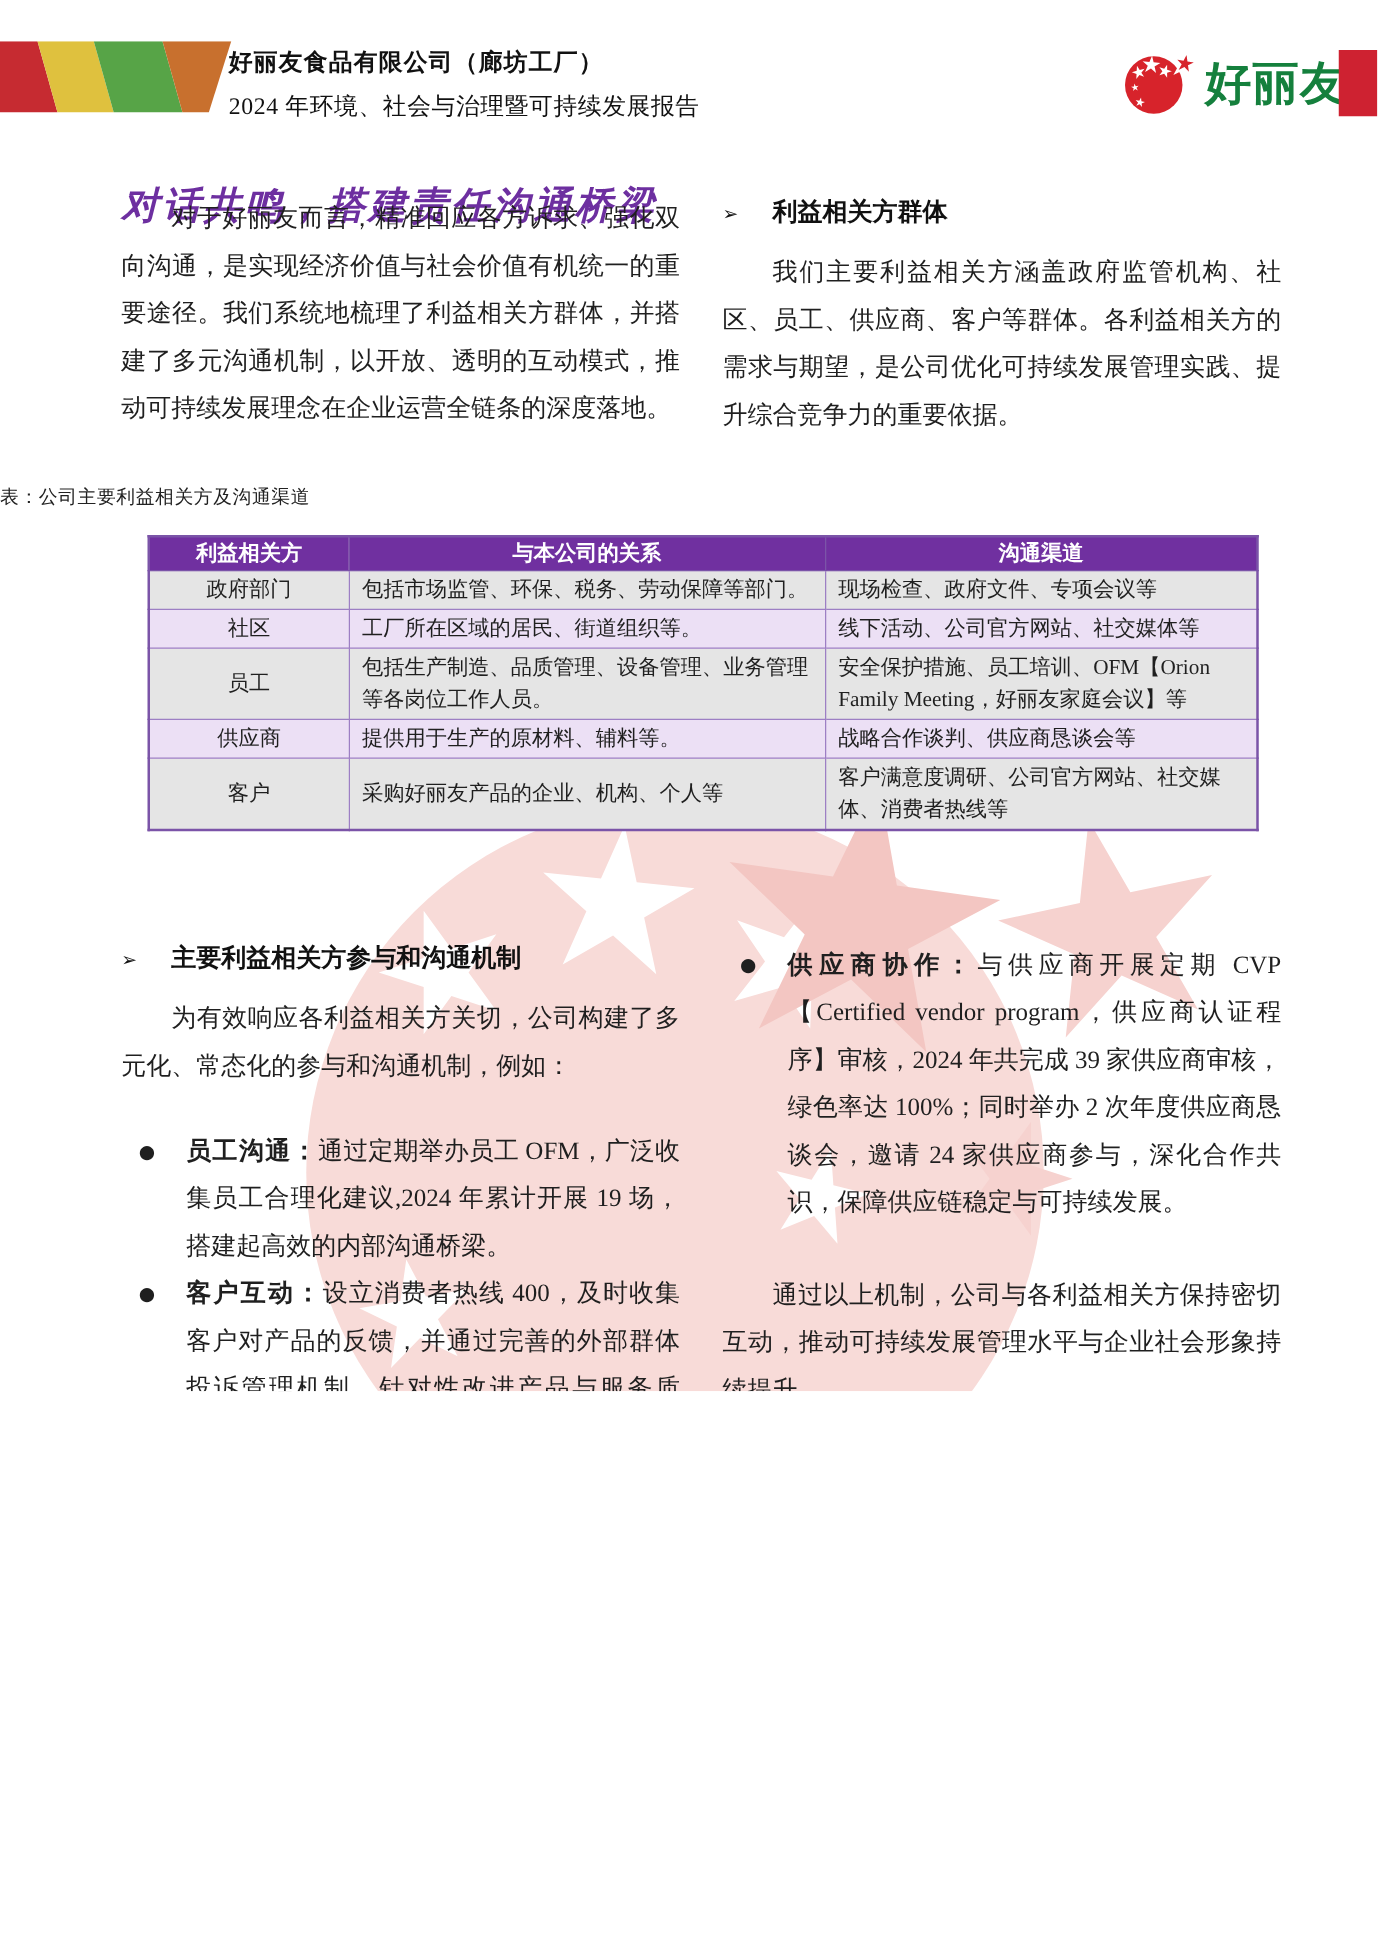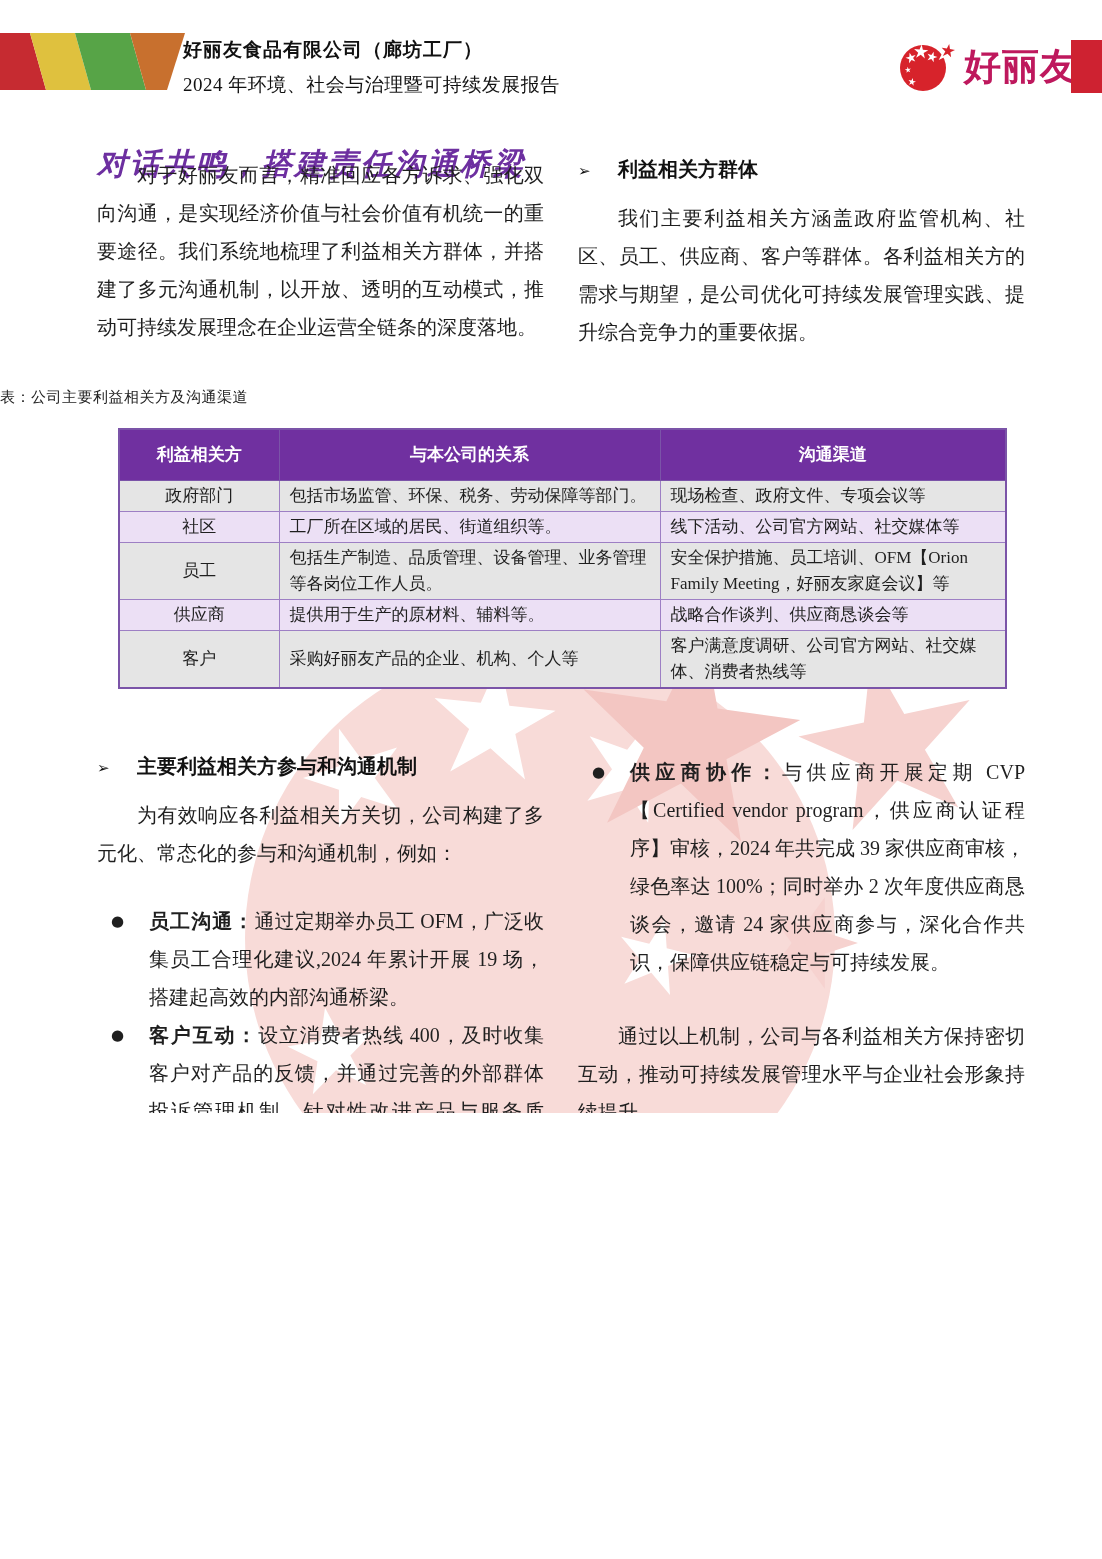--- a/index.html
+++ b/index.html
@@ -8,21 +8,21 @@
     position:relative; width:1102px; height:1113px; margin:0 auto;
     background:#ffffff; overflow:hidden;
     font-family:"Liberation Serif","DejaVu Serif",serif; color:#1f1f1f;
   }
   
   .stripes { position:absolute; left:0; top:33px; }
   .hdr-text { position:absolute; left:183px; top:37px; }
   .hdr-company { font-size:19px; font-weight:bold; letter-spacing:1px; color:#111; }
   .hdr-report  { font-size:19px; margin-top:9px; letter-spacing:.5px; color:#111;text-align:center; }
   .hdr-logo { position:absolute; left:898px; top:40px; display:flex; align-items:center; }
-  .logo-text { color:#be185d; font-size:37px; font-weight:bold; letter-spacing:1px;
+  .logo-text { color:#15803d; font-size:37px; font-weight:bold; letter-spacing:1px;
                font-family:"Liberation Sans","DejaVu Sans",sans-serif; margin-left:4px; }
   .red-block { position:absolute; left:1071px; top:40px; width:31px; height:53px; background:#ce2231; }
   
   .watermark { position:absolute; left:235px; top:628px; z-index:0; }
   
   .title { position:absolute; left:97px; top:108px; z-index:1;
            font-size:30px; font-weight:bold; font-style:italic;
            color:#6d2fa0; letter-spacing:3px;margin-top:36px; }
   
   .cols { position:absolute; left:97px; width:928px; display:flex; gap:34px; z-index:1; }
@@ -35,21 +35,21 @@
                  color:#111; margin-bottom:16px; }
   .sec-heading .arrow { width:40px; flex:0 0 40px; font-size:15px;
                         font-family:"DejaVu Sans",sans-serif; font-weight:normal; }
   
   .table-caption { position:absolute; top:388px; left:0; width:100%; z-index:1;
                    font-size:15px; color:#222; letter-spacing:.5px; }
   table.stk { position:absolute; left:118px; top:428px; width:887px; z-index:1;
               border-collapse:collapse; table-layout:fixed;
               font-size:17px; line-height:26px; border:2px solid #7b54a8; }
   table.stk th { background:#7030a0; color:#ffffff; font-weight:bold; text-align:center;
-                 padding:12px 8px; border:1px solid #7b54a8; font-size:17px; }
+                 padding:0 8px; border:1px solid #7b54a8; font-size:17px; }
   table.stk td { border:1px solid #9d7fc4; padding:2px 10px; vertical-align:middle;
                  background:#e5e5e5; color:#1f1f1f; }
   table.stk td.c1 { text-align:center; }
   table.stk tbody tr:nth-child(even) td { background:#ece0f5; }
   
   .bullets { margin-top:30px; }
   .bullet { display:flex; font-size:20px; line-height:38px; }
   .bullet .dot { flex:0 0 52px; width:52px; padding-left:14px; font-size:15px;
                  font-family:"DejaVu Sans",sans-serif; }
   .bullet .btext { flex:1; text-align:justify; min-width:0; }

